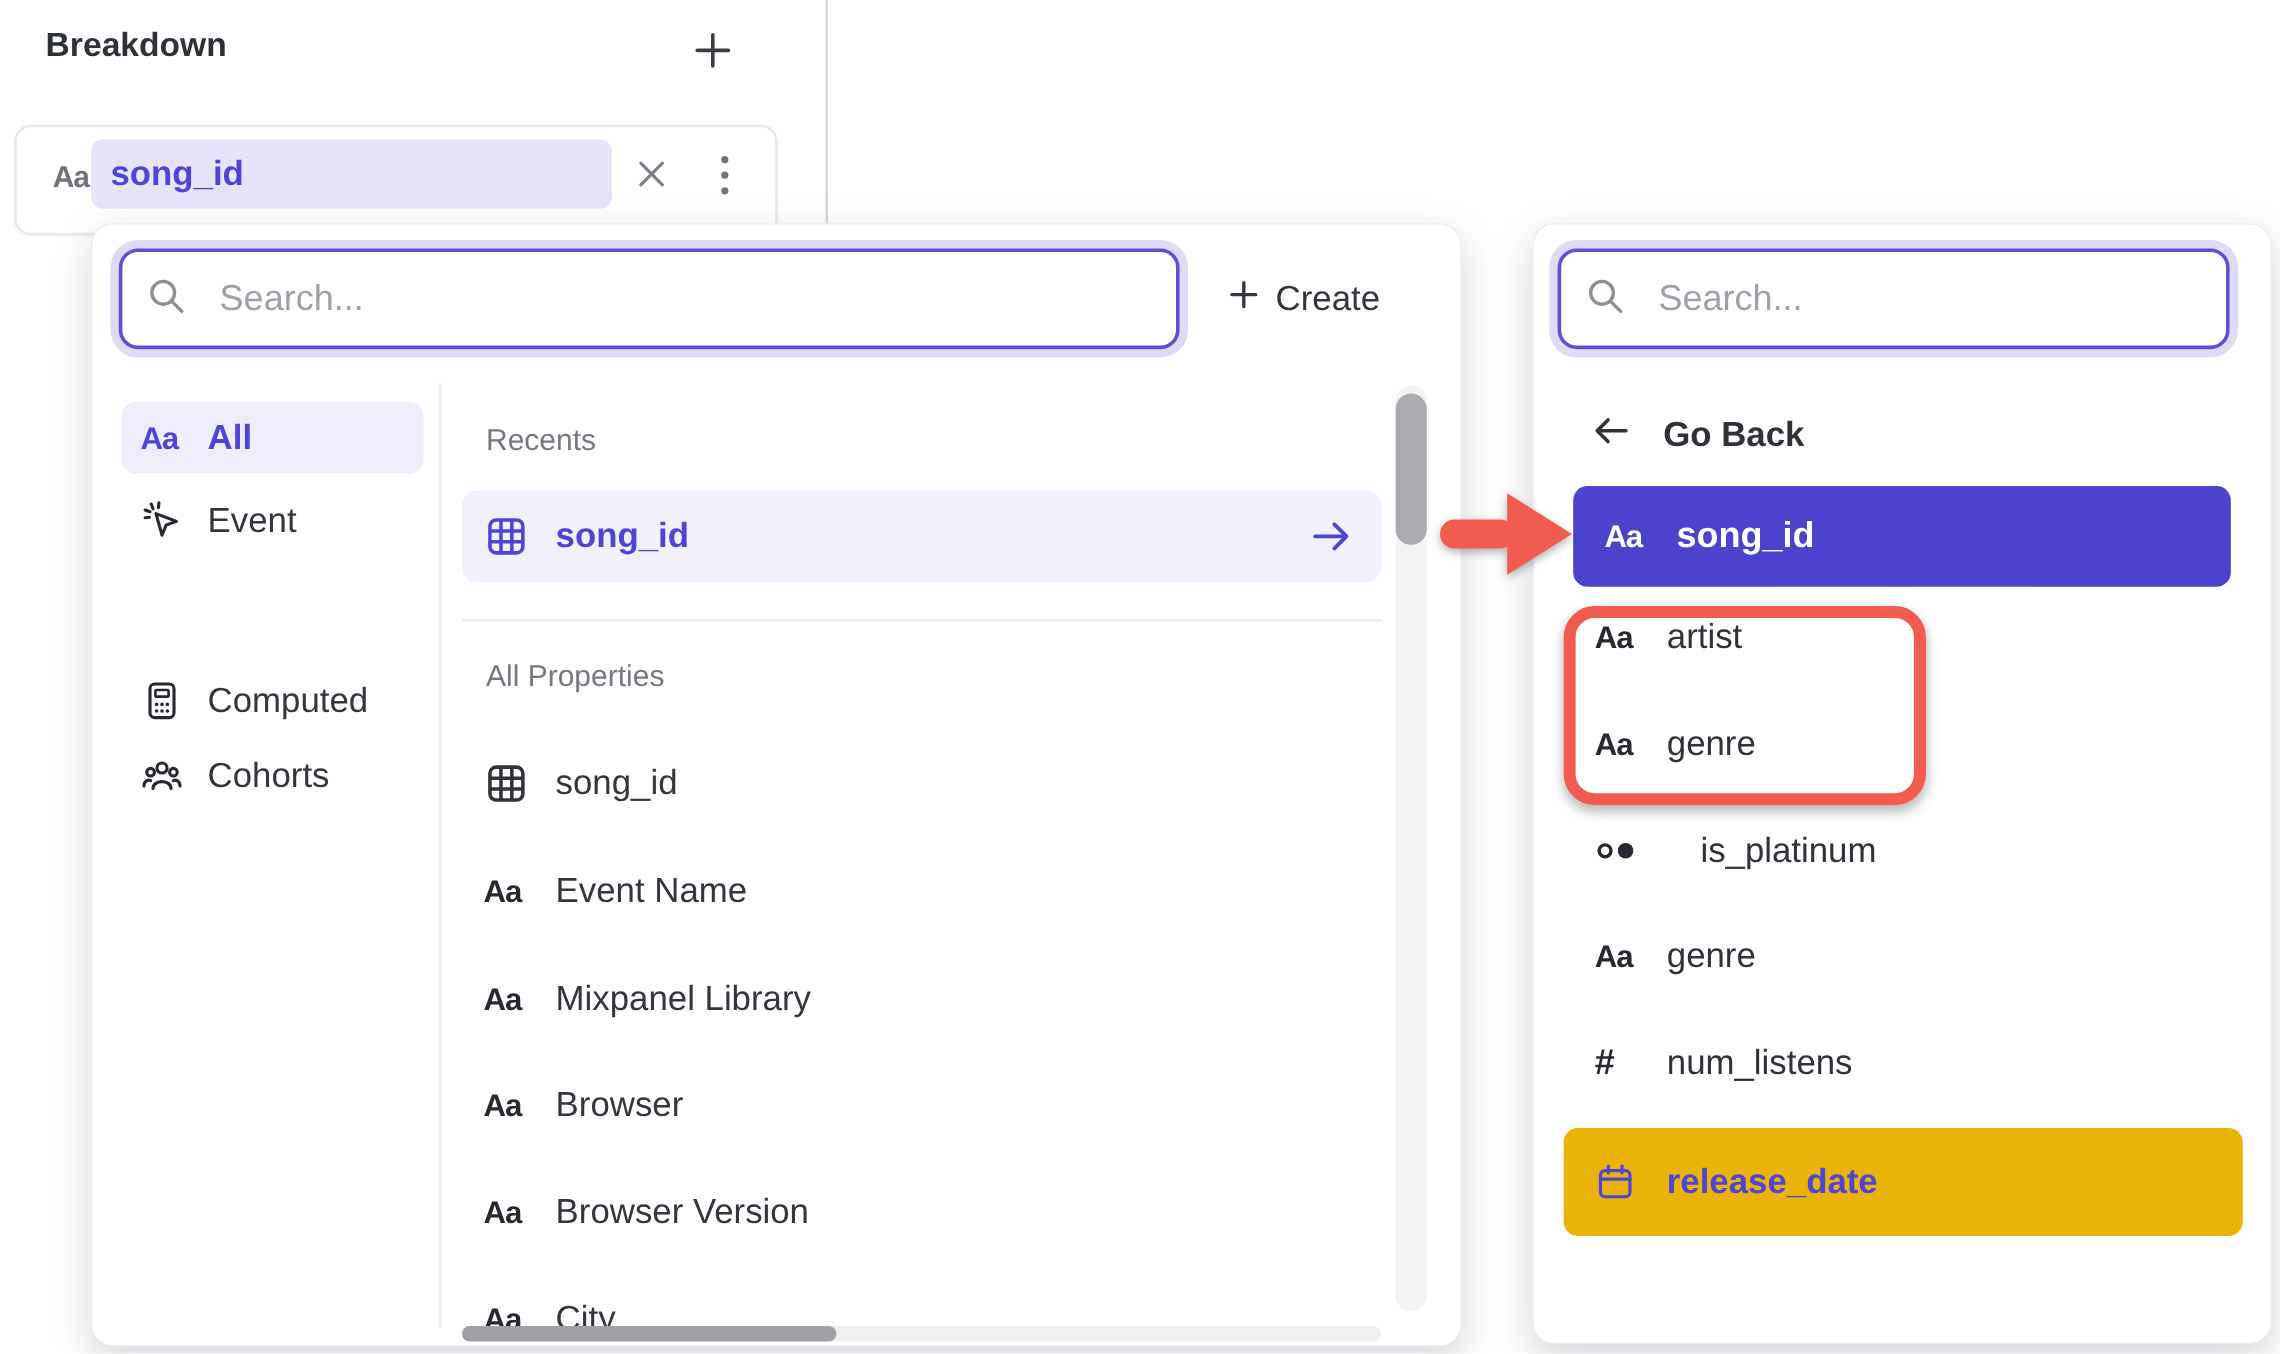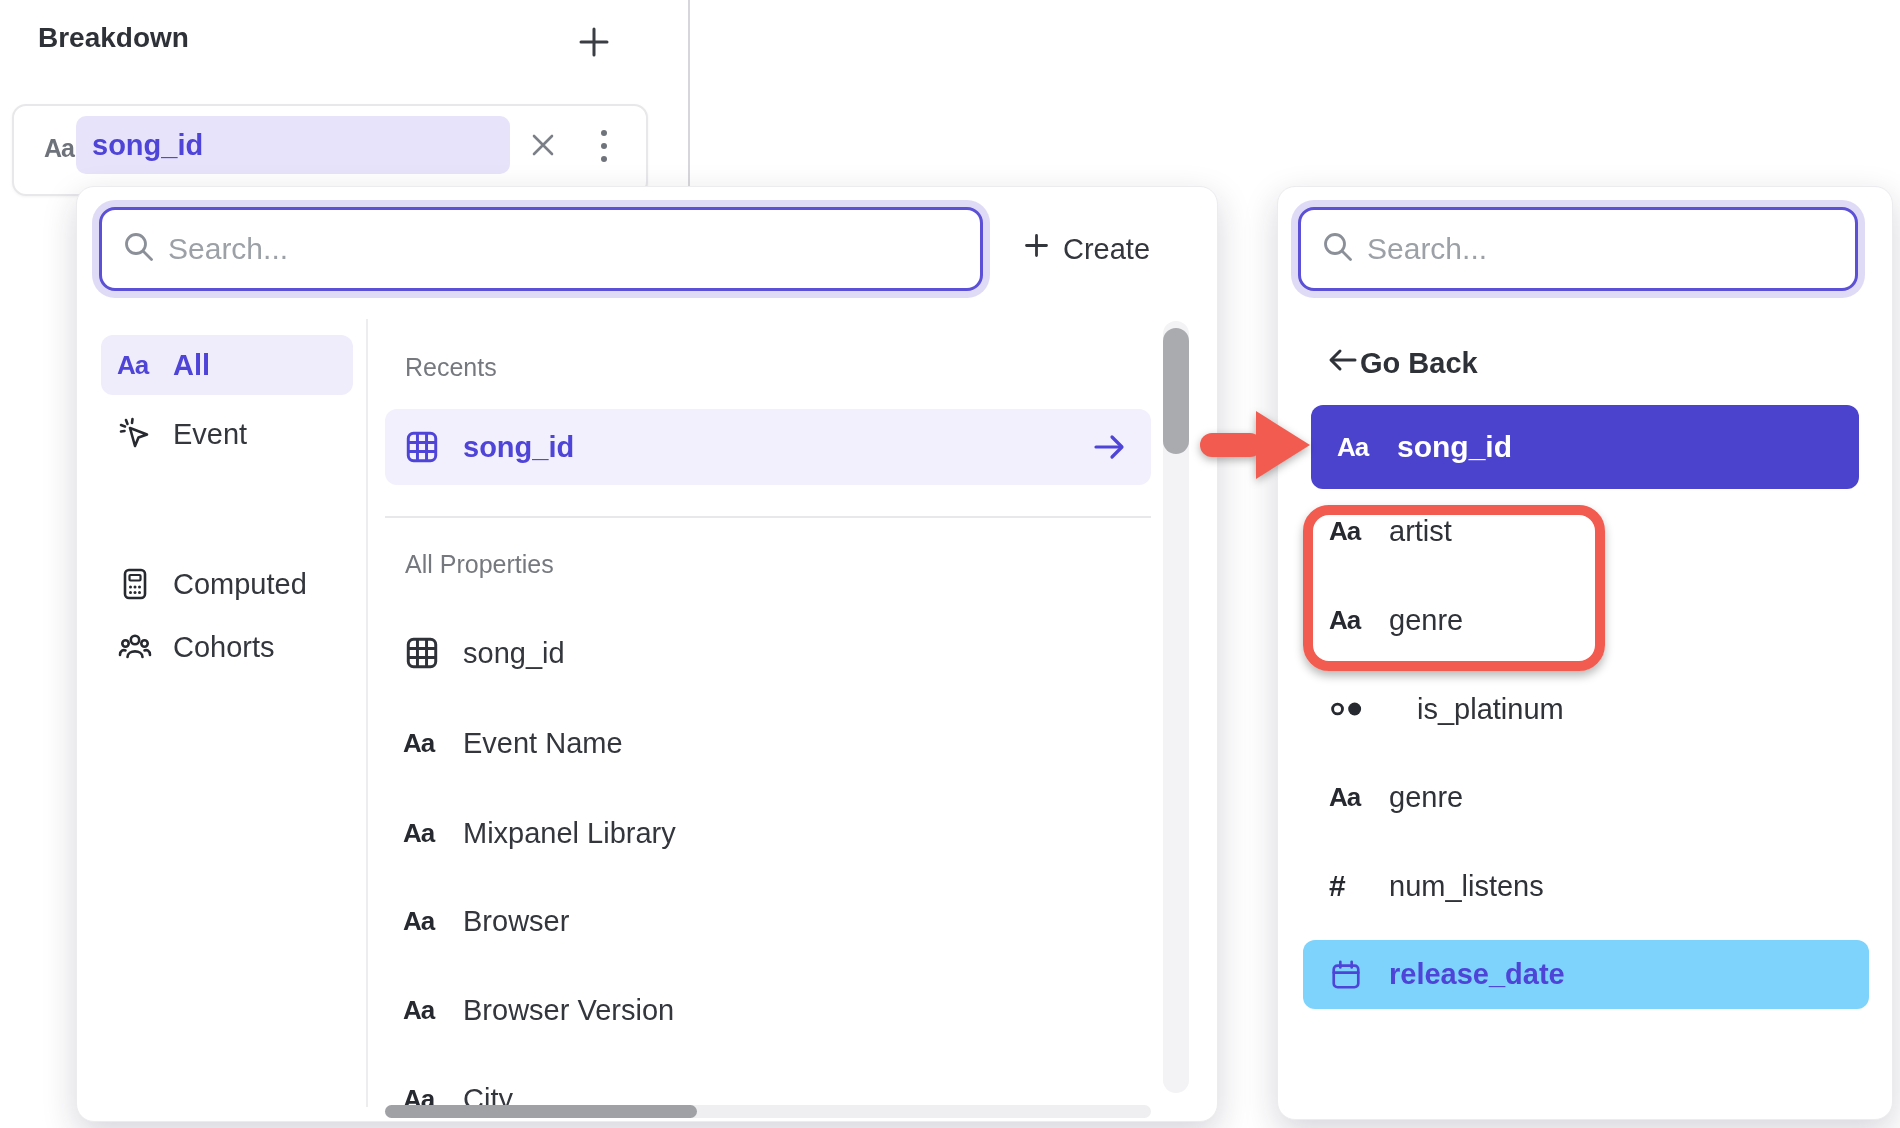--- a/index.html
+++ b/index.html
@@ -26,21 +26,21 @@
   
   .panel { position:absolute; background:#fff; border:1px solid #ECECEF; border-radius:18px;
            box-shadow:0 12px 34px rgba(25,25,60,.18); }
   .left-panel  { left:76px;  top:186px; width:1142px; height:936px; }
   .right-panel { left:1277px; top:186px; width:616px; height:934px; }
 
   .search-box { position:absolute; display:flex; align-items:center; background:#fff;
                 border:3px solid #5B50D6; border-radius:16px; box-shadow:0 0 0 7px #DFDBF7; padding-left:20px; }
   .lp-search { left:22px; top:20px; width:884px; height:84px; }
   .rp-search { left:20px; top:20px; width:560px; height:84px; }
-  .search-box input { flex:1; border:none; outline:none; font-size:30px; color:#33363D; margin-left:12px;
+  .search-box input { flex:1; border:none; outline:none; font-size:30px; color:#33363D; margin-left:27px;
                       font-family:"Liberation Sans",sans-serif; background:transparent; }
   .search-box input::placeholder { color:#9CA1A8; }
 
   .create-btn { position:absolute; left:938px; top:38px; height:48px; display:flex; align-items:center; gap:13px;
                 background:none; border:none; cursor:pointer; font-family:"Liberation Sans",sans-serif;
                 font-size:29px; font-weight:500; color:#33363D; padding:0 8px; }
 
   .cat-item { position:absolute; left:24px; width:252px; height:60px; display:flex; align-items:center;
               padding-left:16px; border-radius:12px; cursor:pointer; }
   .cat-item .ico { width:38px; display:flex; justify-content:flex-start; }
@@ -64,29 +64,29 @@
   .recent-row .lbl { color:#4F44D8; font-weight:600; }
   .recent-row .goarrow { margin-left:auto; display:flex; }
 
   .v-track { position:absolute; left:1086px; top:134px; width:26px; height:772px; background:#F3F3F5; border-radius:13px; cursor:pointer; }
   .v-thumb { position:absolute; left:1086px; top:141px; width:26px; height:126px; background:#AAABAF; border-radius:13px; cursor:pointer; }
   .h-track { position:absolute; left:308px; top:918px; width:766px; height:13px; background:#EFEFF1; border-radius:7px; cursor:pointer; }
   .h-thumb { position:absolute; left:308px; top:918px; width:312px; height:13px; background:#A0A1A5; border-radius:7px; cursor:pointer; }
 
   
   .goback { position:absolute; left:20px; top:148px; width:420px; height:56px; display:flex; align-items:center;
-            padding-left:28px; background:none; border:none; cursor:pointer;
+            padding-left:28px; gap:26px; background:none; border:none; cursor:pointer;
             font-family:"Liberation Sans",sans-serif; font-size:29px; font-weight:600; color:#2E3138; }
   .rp-row { position:absolute; left:25px; width:566px; height:60px; display:flex; align-items:center;
             padding-left:26px; border-radius:12px; cursor:pointer; }
   .rp-row .ico { width:38px; display:flex; }
   .rp-row .lbl { margin-left:22px; font-size:29px; font-weight:500; color:#2F3238; }
   .rp-row.sel { left:33px; top:218px; width:548px; height:84px; background:#4B42CE; }
   .rp-row.sel .lbl { color:#fff; font-weight:600; font-size:30px; }
-  .rp-row.hl { background:#7dd3fc; height:69px; }
+  .rp-row.hl { background:#eab308; height:90px; }
   .rp-row.hl .lbl { color:#4F44D8; font-weight:600; }
 
   .anno-box { position:absolute; left:25px; top:318px; width:302px; height:166px; border:10px solid #F25C50;
               border-radius:26px; box-shadow:0 5px 10px rgba(0,0,0,.28), inset 0 0 0 4px #fff;
               pointer-events:none; z-index:5; }
   .anno-arrow { position:absolute; left:1198px; top:409px; z-index:6; pointer-events:none;
                 filter:drop-shadow(0 3px 4px rgba(0,0,0,.3)); }
 </style>
 </head>
 <body>

